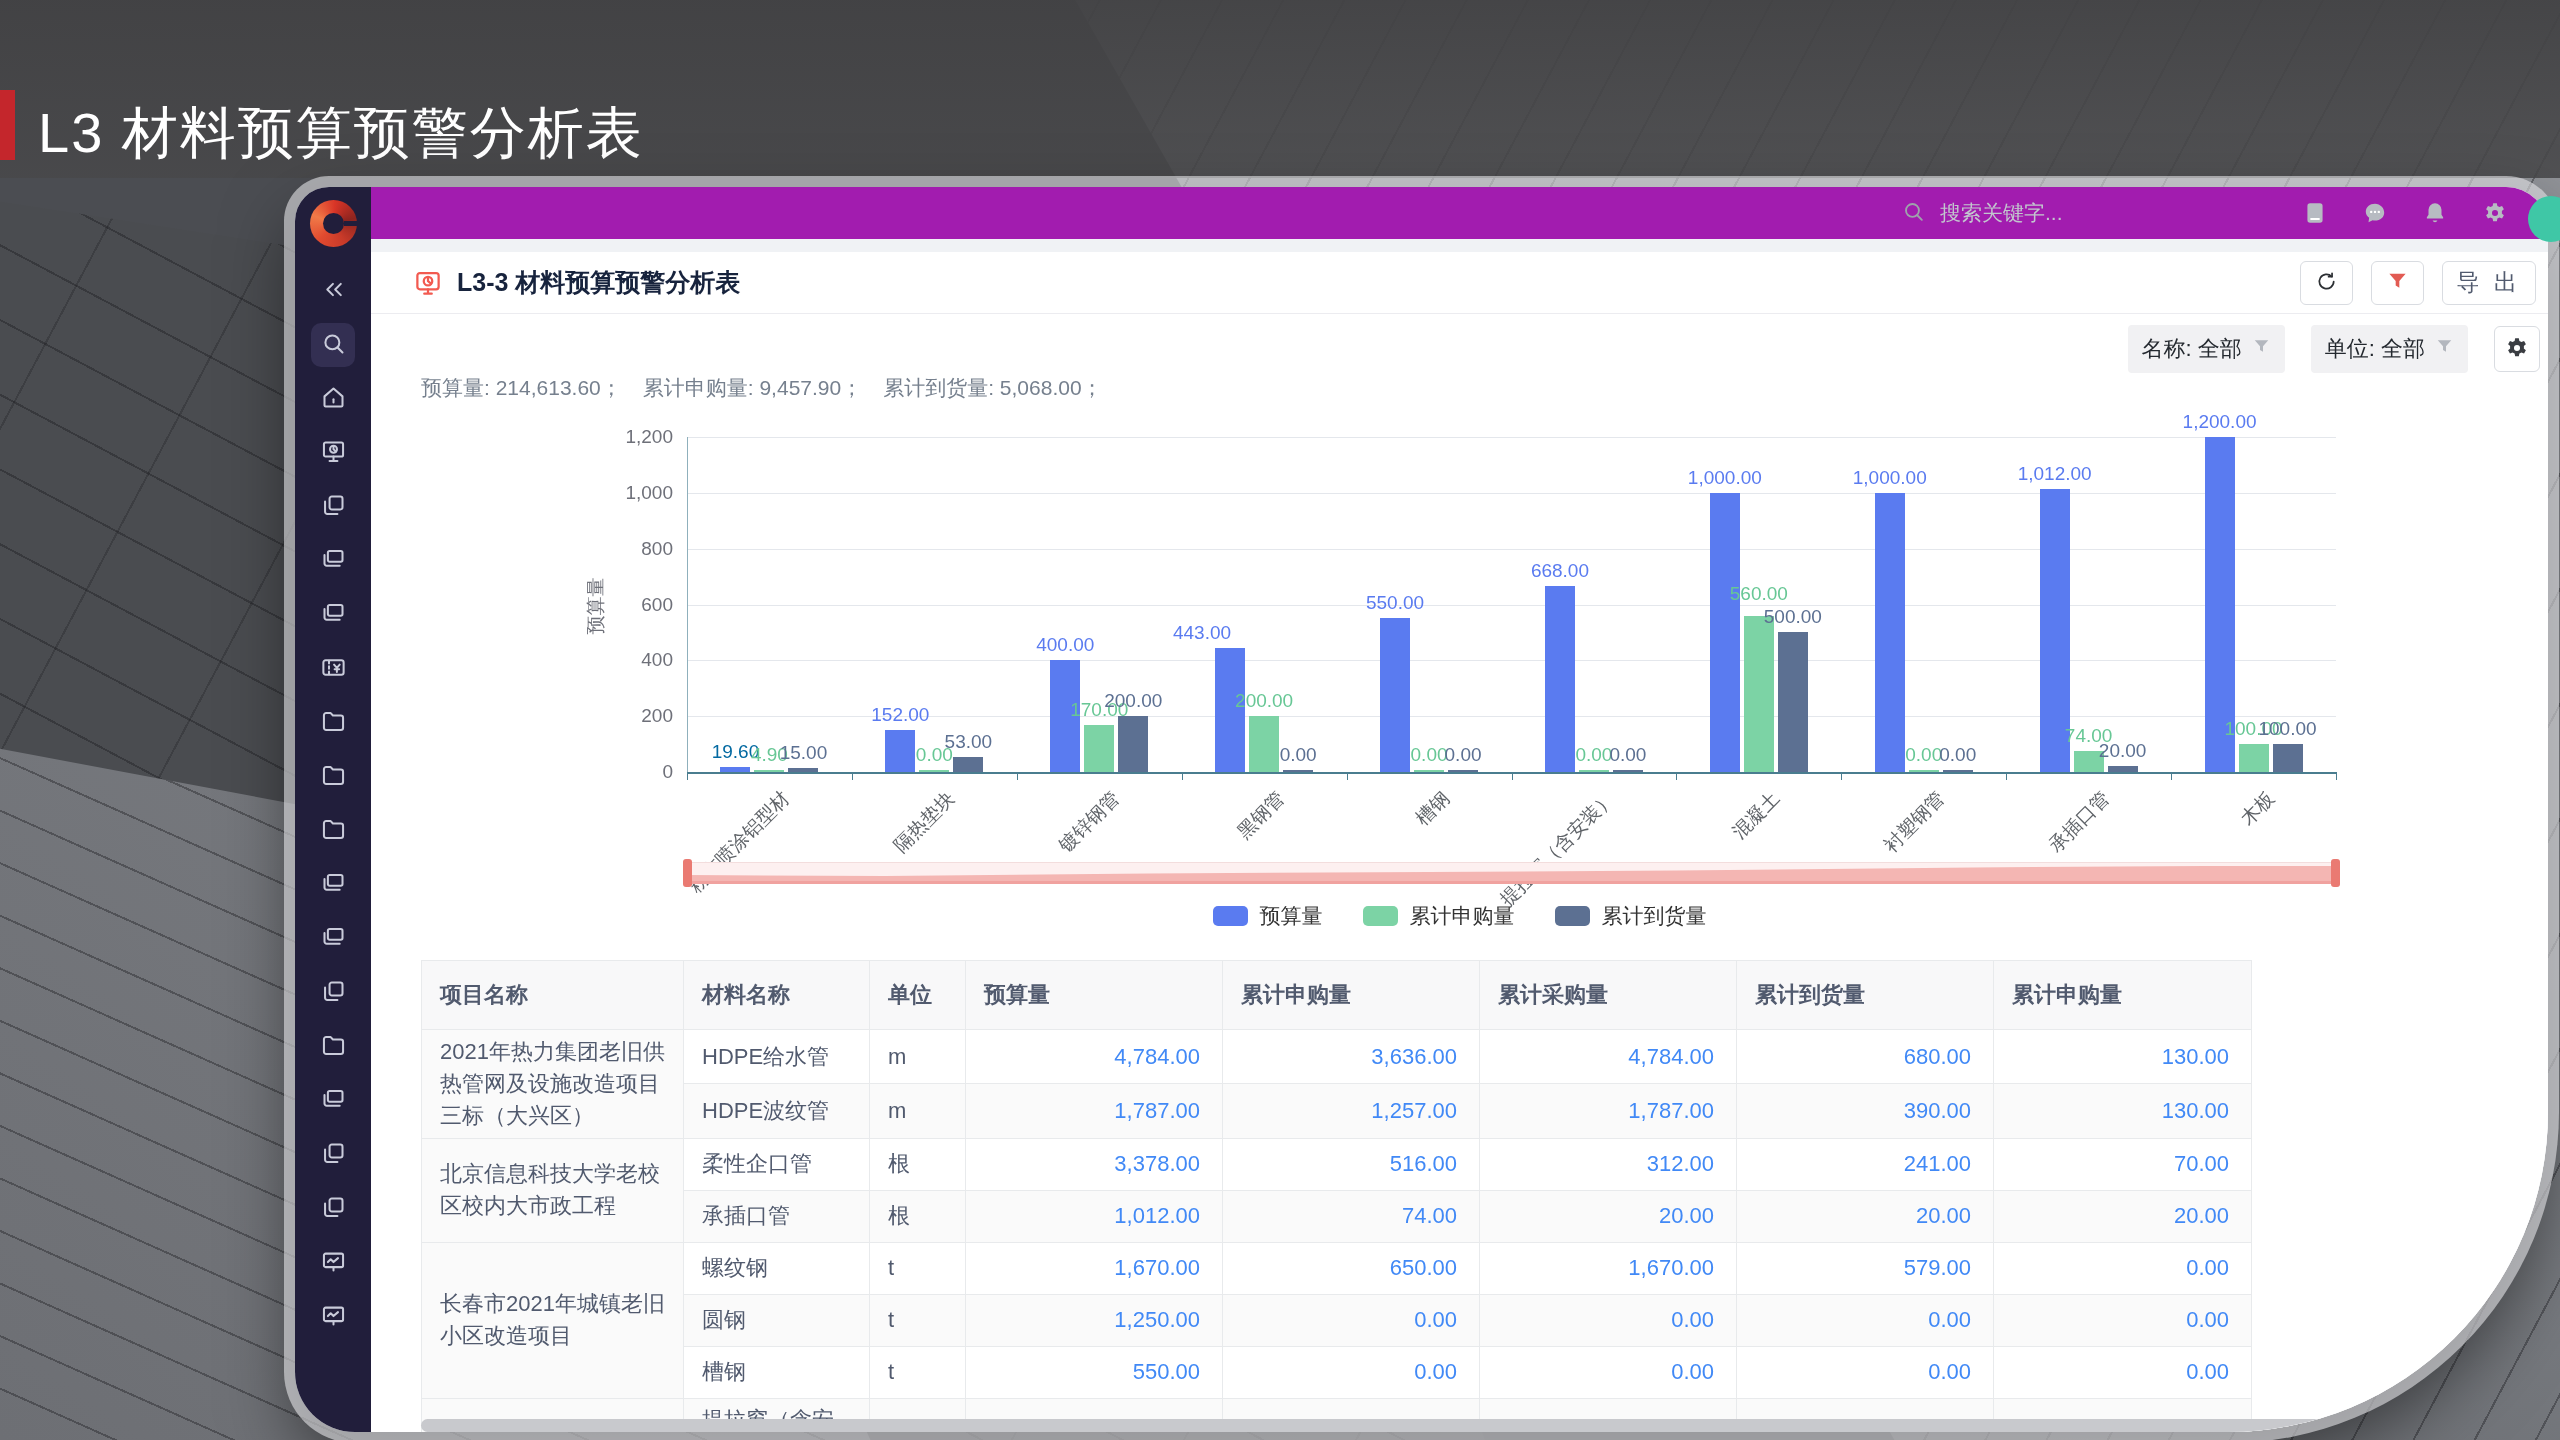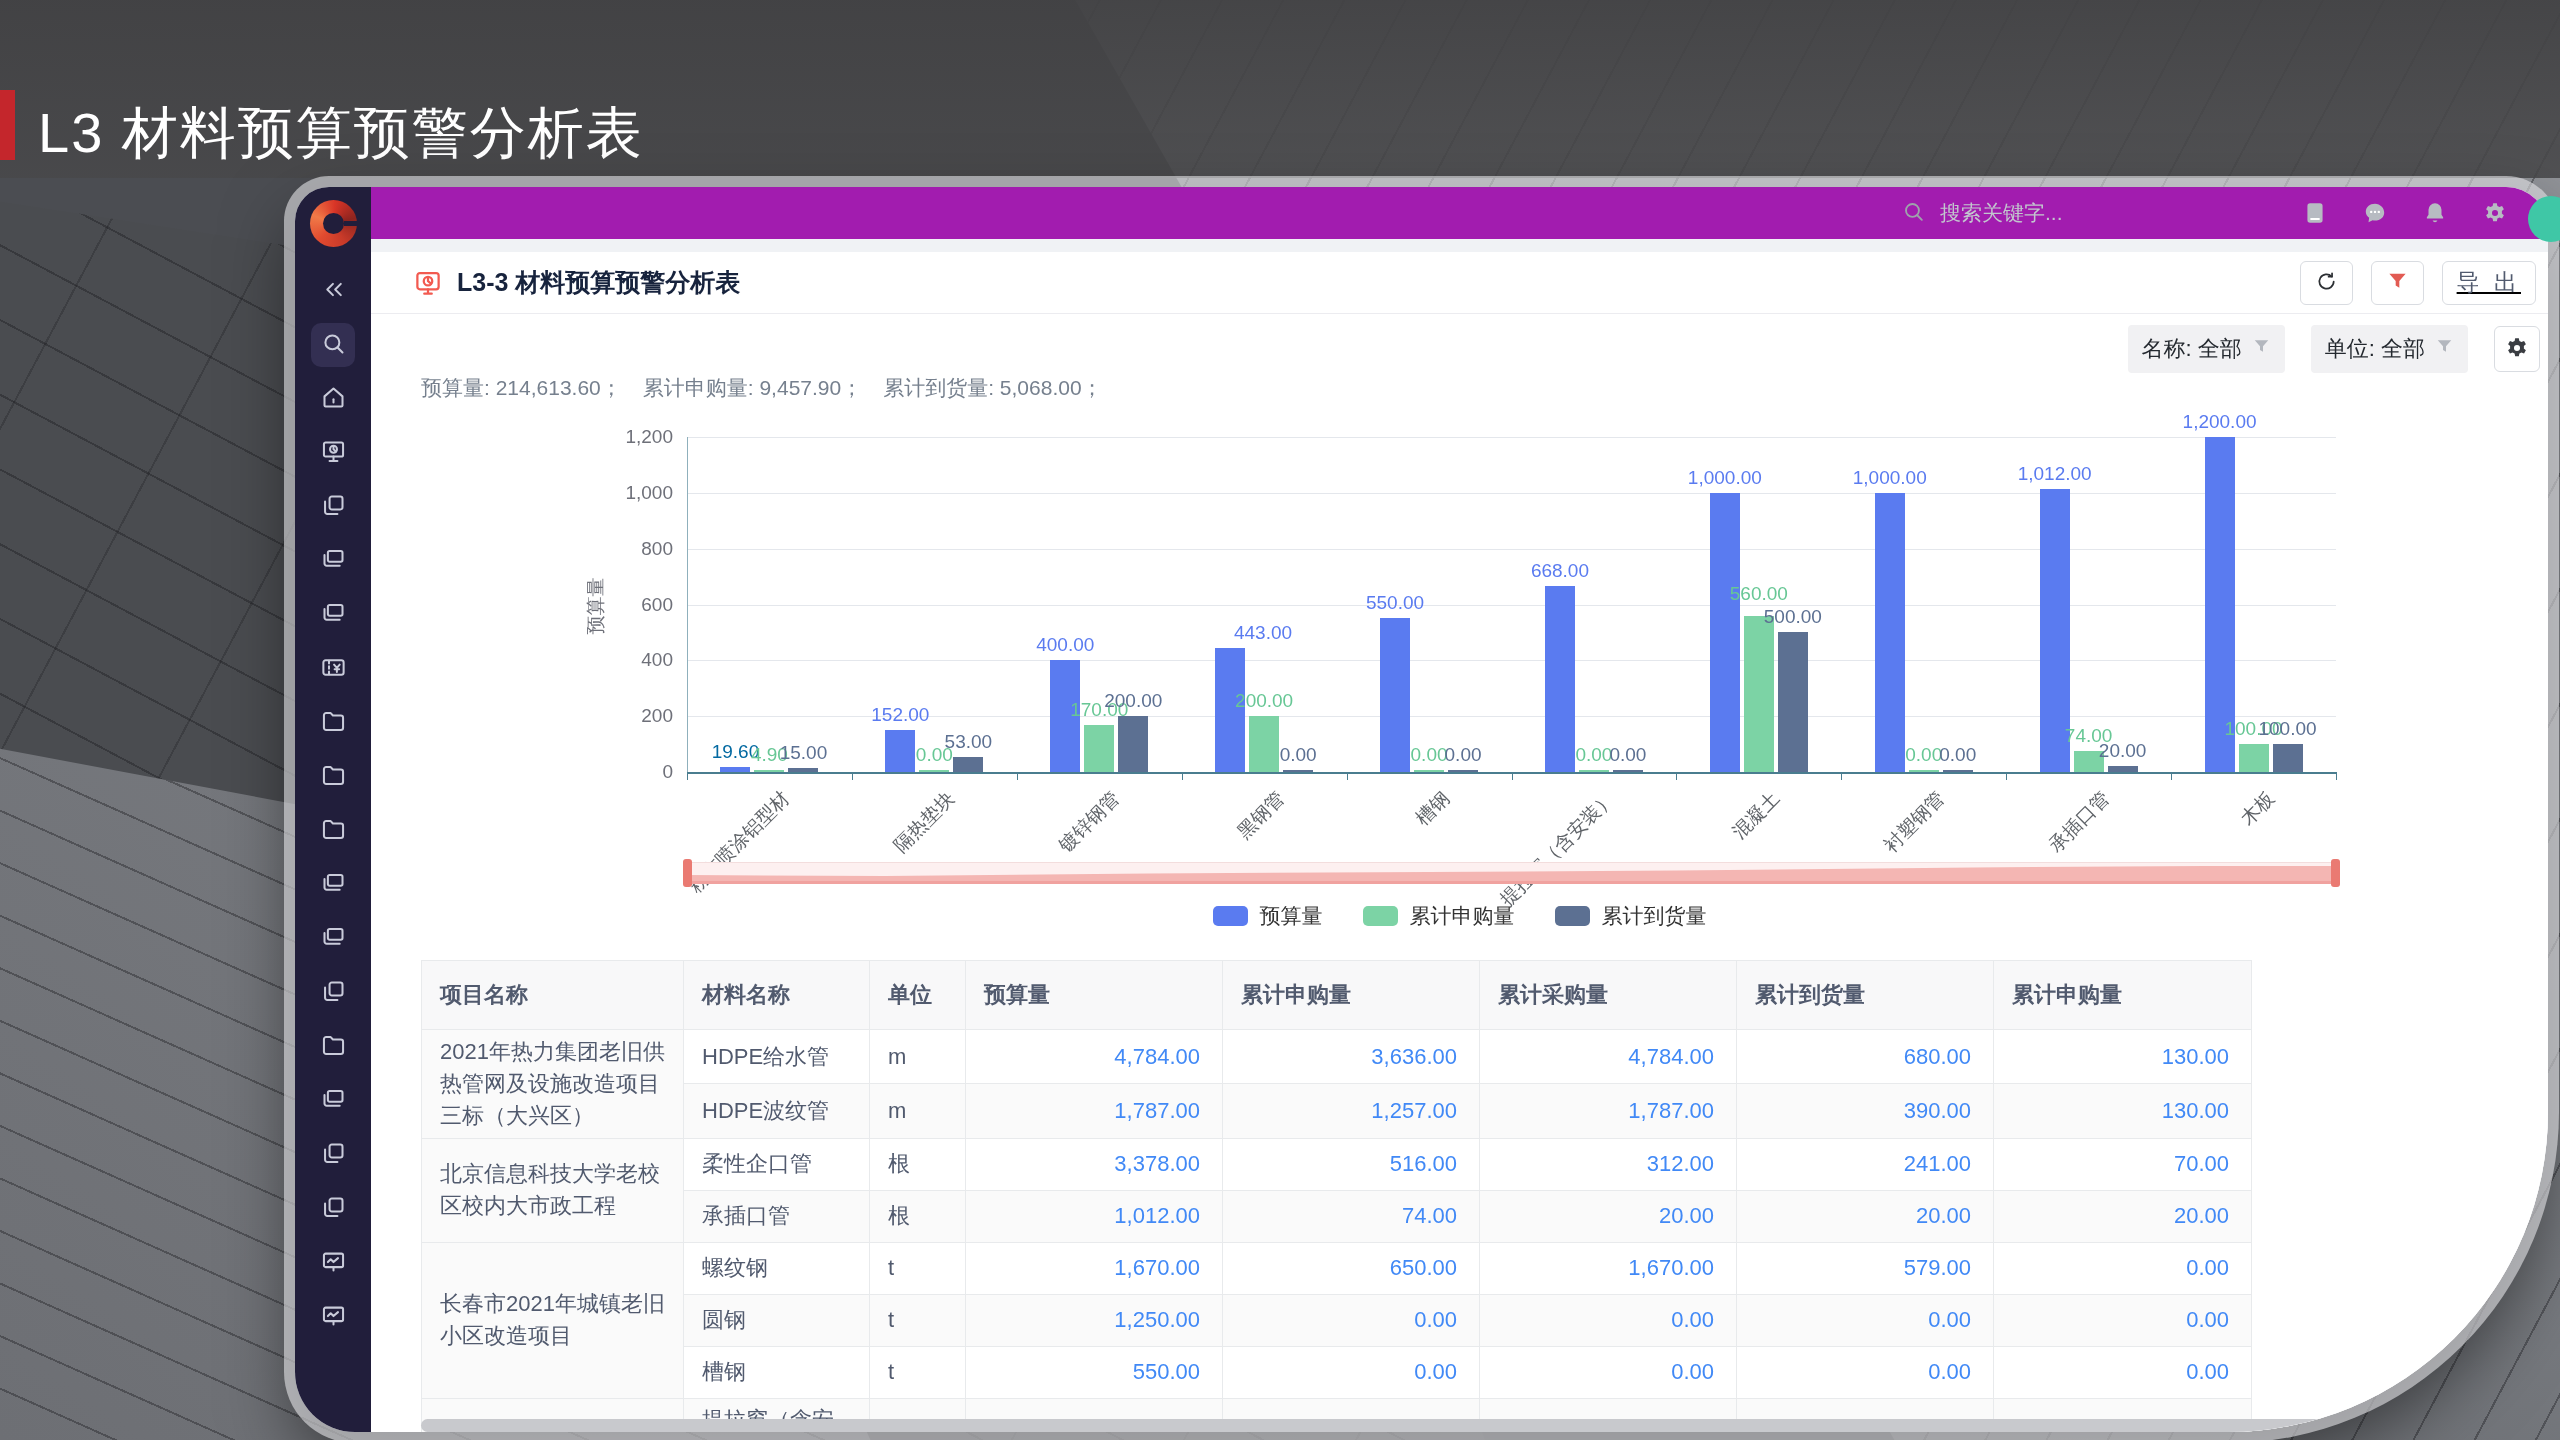--- a/index.html
+++ b/index.html
@@ -59,21 +59,21 @@
   .topbar-icons svg { width:26px; height:26px; }
 
   .content { flex:1; padding-top:13px; min-height:0; }
   .card { background:#fff; height:100%; position:relative; }
 
   
   .card-header { height:62px; display:flex; align-items:center; padding:0 12px 0 42px; border-bottom:1px solid #ececf0; }
   .report-icon { width:30px; height:30px; color:#f25a50; margin-right:14px; }
   .report-icon svg { width:30px; height:30px; }
   .report-title { font-size:25px; font-weight:700; color:#17233d; }
-  .header-actions { margin-left:auto; display:flex; gap:18px; align-items:center;text-decoration:underline; }
+  .header-actions { margin-left:auto; display:flex; gap:18px; align-items:center; }
   .hbtn { height:44px; min-width:48px; background:#fff; border:1px solid #d9dce1; border-radius:6px;
     display:flex; align-items:center; justify-content:center; cursor:pointer; padding:0 14px; }
   .hbtn svg { width:23px; height:23px; }
   .hbtn.refresh { color:#2c2f33; }
   .hbtn.filter { color:#e25b53; }
   .hbtn.export { font-size:23px; color:#515a6e; letter-spacing:4px; }
 
   
   .filter-row { display:flex; justify-content:flex-end; align-items:center; gap:26px; padding:12px 8px 0 0; height:58px; }
   .chip { background:#f1f1f3; border-radius:4px; padding:9px 14px; display:flex; align-items:center; gap:10px;
@@ -384,21 +384,21 @@
             <div class="x-tick" style="left:595.8px;top:350px"></div>
             <div class="bar" style="left:629.25px;top:238.33333333333331px;width:30px;height:111.66666666666667px;background:#5a7bf0"></div>
             <div class="bar-label" style="left:644.25px;top:212.33333333333331px;color:#5a7bf0">400.00</div>
             <div class="bar" style="left:663.25px;top:302.5416666666667px;width:30px;height:47.458333333333336px;background:#7cd3a5"></div>
             <div class="bar-label" style="left:678.25px;top:276.5416666666667px;color:#67c795">170.00</div>
             <div class="bar" style="left:697.25px;top:294.1666666666667px;width:30px;height:55.833333333333336px;background:#5c7092"></div>
             <div class="bar-label" style="left:712.25px;top:268.1666666666667px;color:#5c7092">200.00</div>
             <div class="cat-label" style="left:686.25px;top:364px">镀锌钢管</div>
             <div class="x-tick" style="left:760.7px;top:350px"></div>
             <div class="bar" style="left:794.1500000000001px;top:226.32916666666665px;width:30px;height:123.67083333333333px;background:#5a7bf0"></div>
-            <div class="bar-label" style="left:842px;top:200.32916666666665px;color:#5a7bf0">443.00</div>
+            <div class="bar-label" style="left:781px;top:200.32916666666665px;color:#5a7bf0">443.00</div>
             <div class="bar" style="left:828.1500000000001px;top:294.1666666666667px;width:30px;height:55.833333333333336px;background:#7cd3a5"></div>
             <div class="bar-label" style="left:843.1500000000001px;top:268.1666666666667px;color:#67c795">200.00</div>
             <div class="bar" style="left:862.1500000000001px;top:347.5px;width:30px;height:2.5px;background:#5c7092"></div>
             <div class="bar-label" style="left:877.1500000000001px;top:321.5px;color:#5c7092">0.00</div>
             <div class="cat-label" style="left:851.1500000000001px;top:364px">黑钢管</div>
             <div class="x-tick" style="left:925.6px;top:350px"></div>
             <div class="bar" style="left:959.0500000000001px;top:196.45833333333334px;width:30px;height:153.54166666666666px;background:#5a7bf0"></div>
             <div class="bar-label" style="left:974.0500000000001px;top:170.45833333333334px;color:#5a7bf0">550.00</div>
             <div class="bar" style="left:993.0500000000001px;top:347.5px;width:30px;height:2.5px;background:#7cd3a5"></div>
             <div class="bar-label" style="left:1008.0500000000001px;top:321.5px;color:#67c795">0.00</div>

